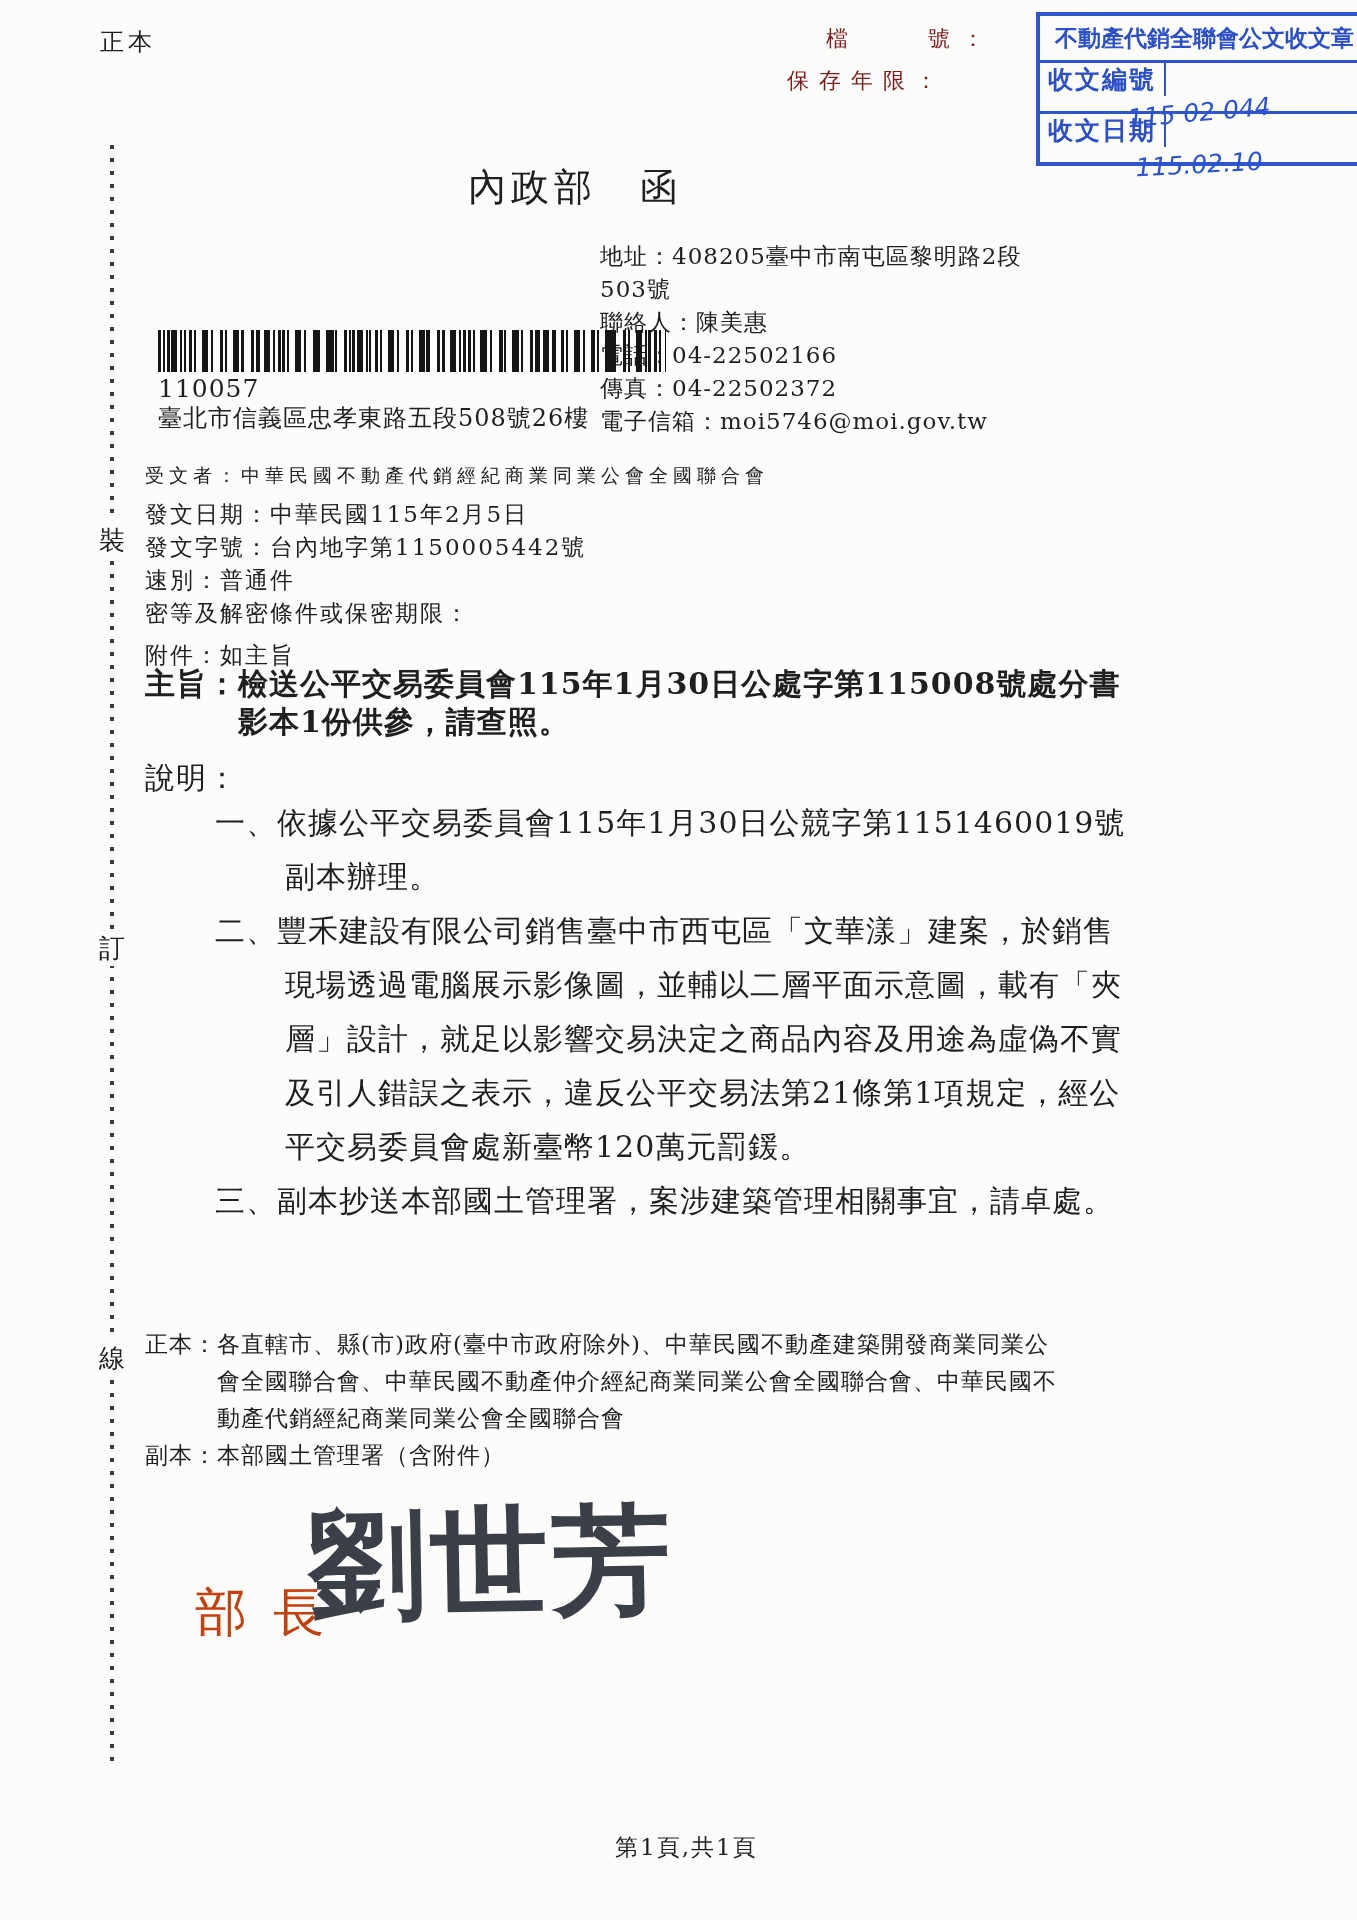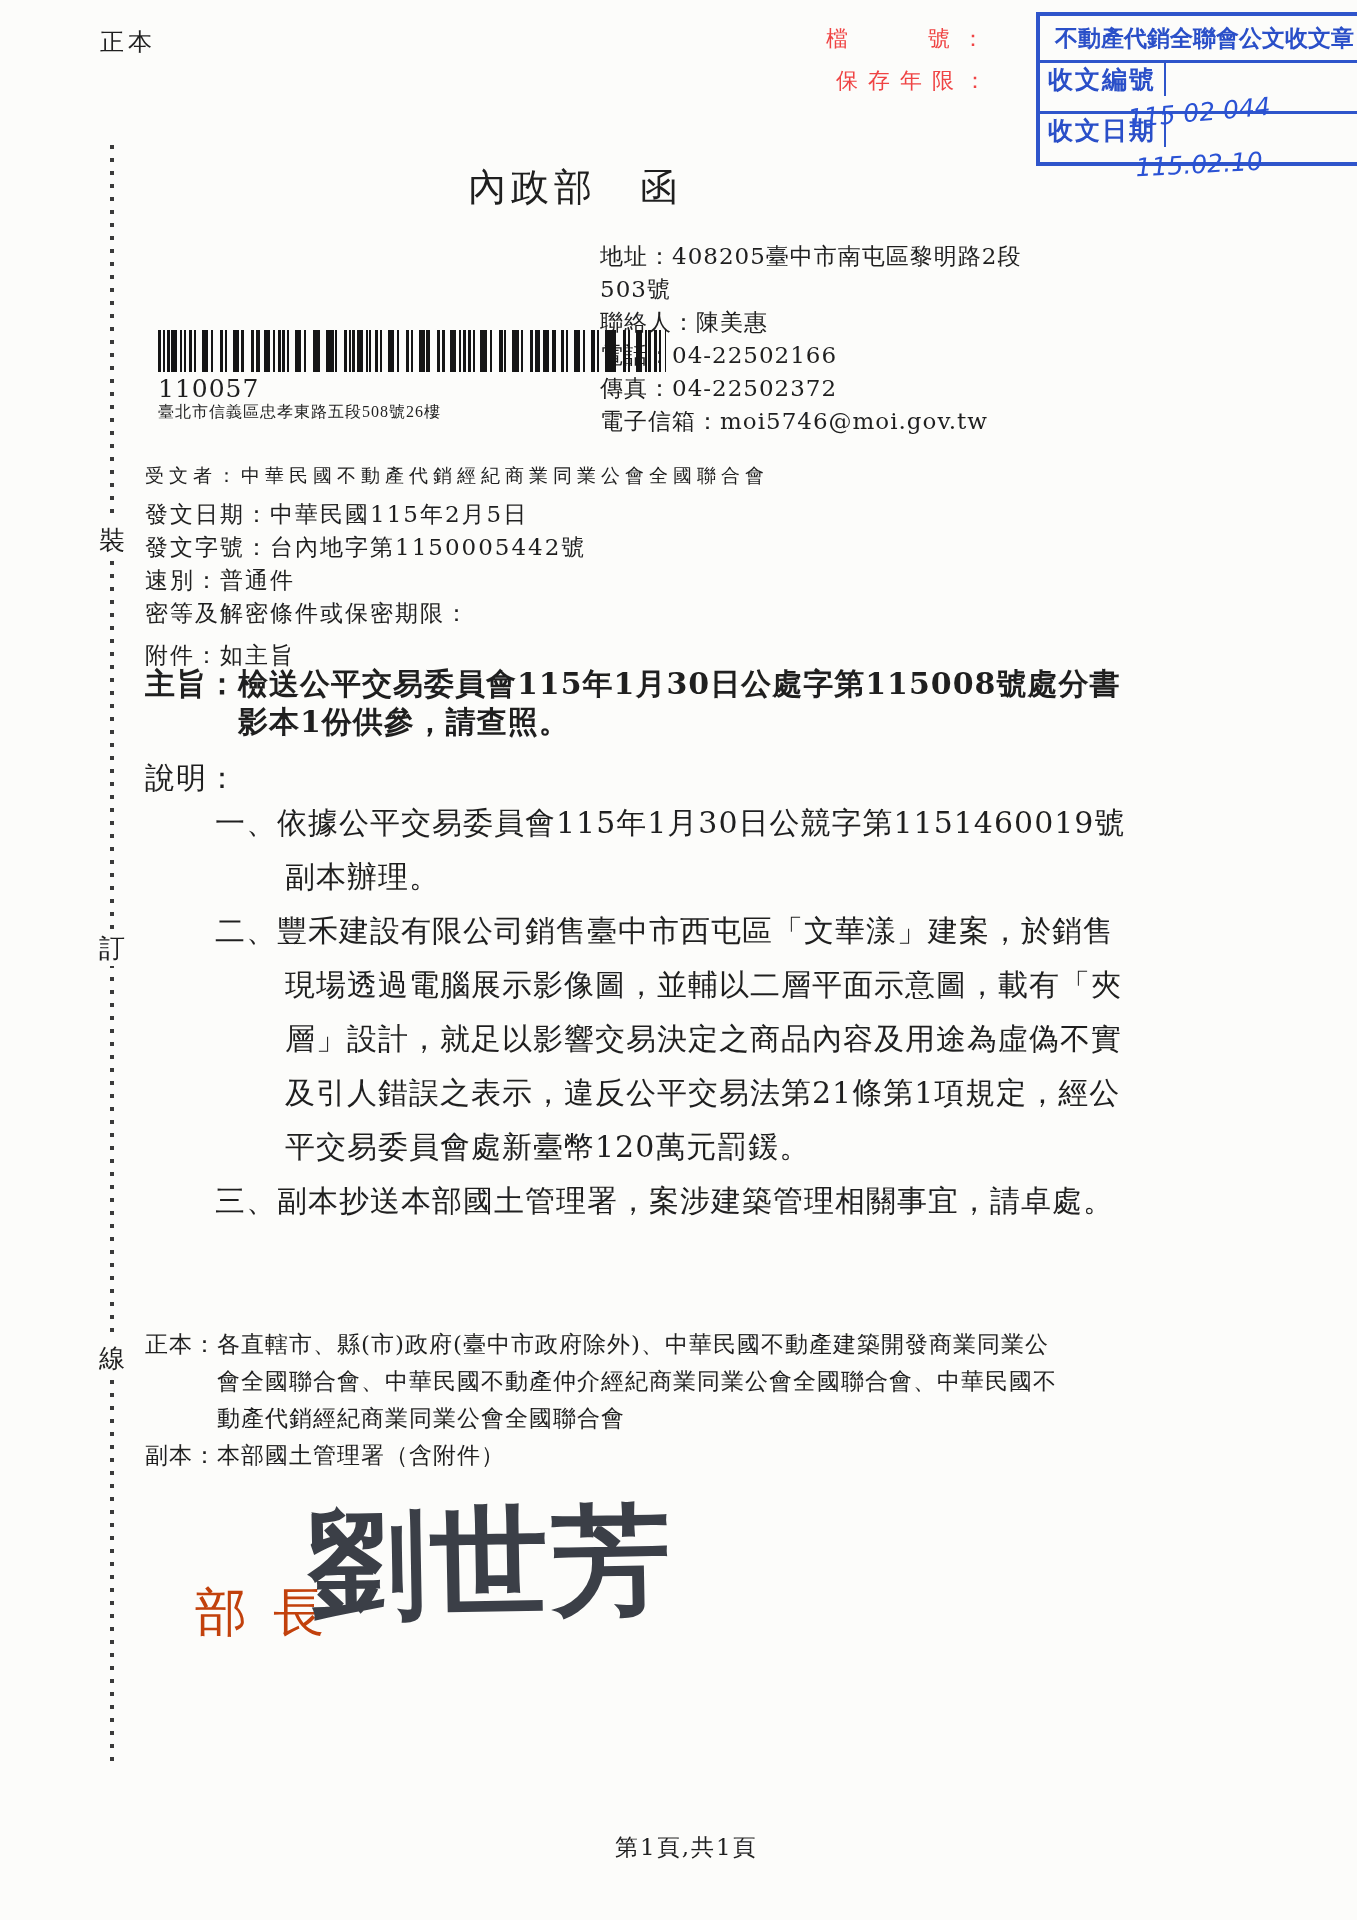--- a/index.html
+++ b/index.html
@@ -19,23 +19,23 @@
   }
   .rail-char{
     position:absolute;left:92px;width:40px;text-align:center;
     font-size:26px;background:#fcfcfa;padding:5px 0;line-height:1;
   }
   .rail-char.c1{top:522px;}
   .rail-char.c2{top:930px;}
   .rail-char.c3{top:1340px;}
   
   .copy-label{position:absolute;left:100px;top:26px;font-size:24px;letter-spacing:4px;}
-  .hdr-label{position:absolute;font-size:22px;color:#ef4444;text-align:center;}
+  .hdr-label{position:absolute;font-size:22px;color:#7f1d1d;text-align:center;}
   .file-no{left:826px;top:24px;letter-spacing:12px;}
-  .retention{left:836px;top:66px;letter-spacing:10px;}
+  .retention{left:787px;top:66px;letter-spacing:10px;}
   .stamp{
     position:absolute;left:1036px;top:12px;width:318px;
     border:4px solid #2f55cb;color:#2a4fc8;background:rgba(255,255,255,0);
   }
   .stamp-title{
     font-size:23px;font-weight:bold;text-align:center;
     padding:7px 2px 6px 13px;border-bottom:3px solid #2f55cb;
     white-space:nowrap;letter-spacing:0px;
   }
   .stamp-row{display:flex;border-bottom:3px solid #2f55cb;height:48px;flex-direction:column;}
@@ -62,21 +62,21 @@
     font-size:23px;line-height:33px;letter-spacing:1px;
   }
   
   .barcode{
     position:absolute;left:158px;top:330px;width:508px;height:42px;
     background:
       repeating-linear-gradient(90deg,#151515 0 3px,transparent 3px 5px,#151515 5px 7px,transparent 7px 13px,#151515 13px 19px,transparent 19px 22px,#151515 22px 24px,transparent 24px 31px),
       repeating-linear-gradient(90deg,transparent 0 9px,#151515 9px 12px,transparent 12px 26px,#151515 26px 28px,transparent 28px 37px);
   }
   .barcode-num{position:absolute;left:158px;top:374px;font-size:25px;letter-spacing:1px;}
-  .recip-addr{position:absolute;left:158px;top:402px;font-size:16px;letter-spacing:1px;font-family:Liberation Serif, serif;}
+  .recip-addr{position:absolute;left:158px;top:402px;font-size:24px;letter-spacing:1px;}
   .recipient-line{
     position:absolute;left:145px;top:463px;font-size:19px;letter-spacing:5px;white-space:nowrap;
   }
   
   .meta{
     position:absolute;left:145px;top:498px;font-size:23px;letter-spacing:2px;line-height:33px;
   }
   .meta .attach{margin-top:9px;}
   
   .subject{

